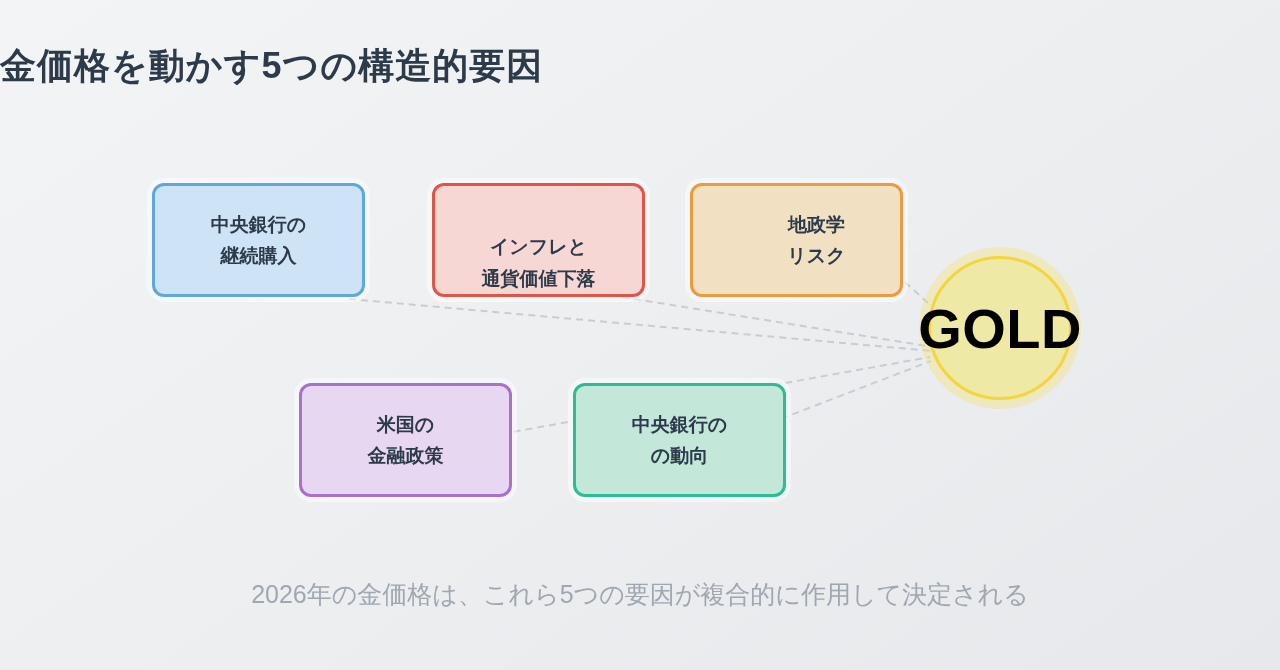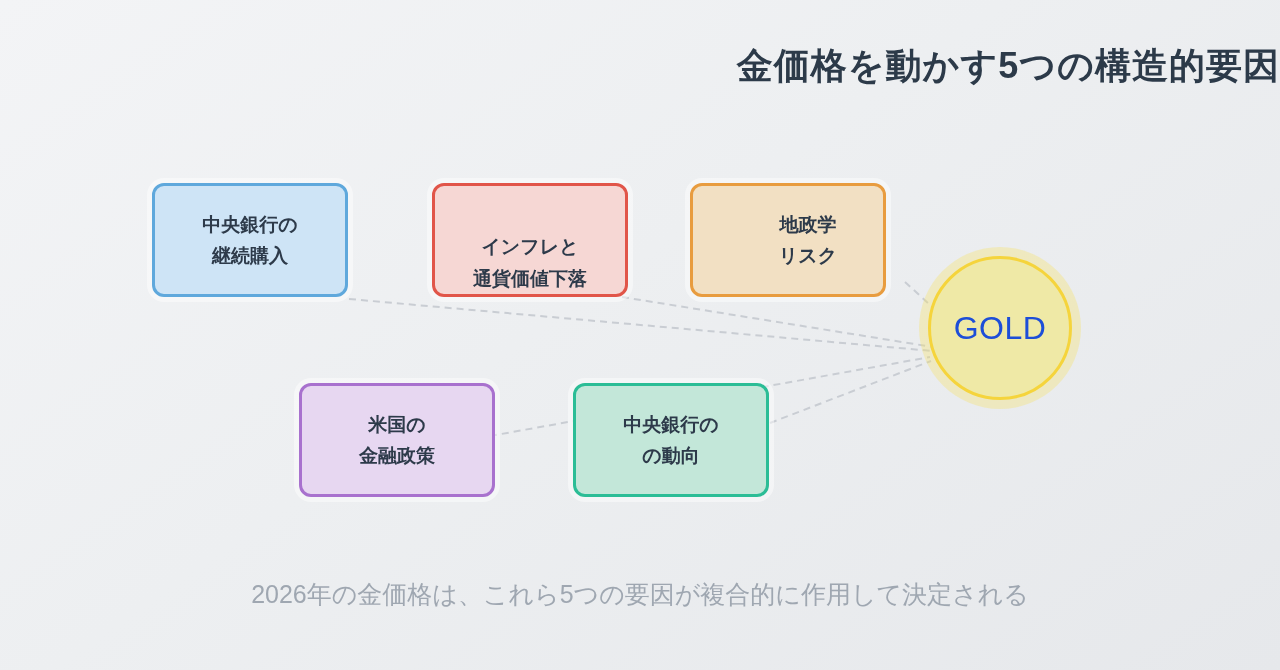--- a/index.html
+++ b/index.html
@@ -6,48 +6,48 @@
   html, body { width: 1280px; height: 670px; }
   body {
     font-family: "Liberation Sans", "DejaVu Sans", sans-serif;
     background: linear-gradient(145deg, #f3f4f6 0%, #edeff1 45%, #e6e8eb 100%);
     position: relative;
     overflow: hidden;
     color: #2d3a4a;
   }
   .title {
     position: absolute; top: 42px; left: 0; width: 100%;
-    text-align: right; font-size: 36px; font-weight: 700;
+    text-align: left; font-size: 36px; font-weight: 700;
     color: #2c3a49; letter-spacing: 1px; z-index: 2;
   }
   .connectors {
     position: absolute; left: 0; top: 0; width: 1280px; height: 670px; z-index: 1;
   }
   .factor {
-    position: absolute; z-index: 2; width: 196px; height: 114px;
+    position: absolute; z-index: 2; width: 213px; height: 114px;
     border: 3px solid #999; border-radius: 12px;
     display: flex; align-items: center; justify-content: center;
     box-shadow: 0 0 0 5px rgba(255,255,255,0.45);
   }
   .factor .label {
     font-size: 19px; font-weight: 700; text-align: center;
     white-space: pre-line; line-height: 1.65; color: #2d3a4a;
   }
   .f0 { left: 152px; top: 183px; }
   .f1 { left: 432px; top: 183px; align-items: flex-end; }
   .f2 { left: 690px; top: 183px; padding-left: 40px; }
   .f3 { left: 293px; top: 383px; margin-left: 6px; }
   .f4 { left: 573px; top: 383px; }
   .gold {
     position: absolute; z-index: 2; left: 928px; top: 256px;
     width: 144px; height: 144px; border: 3px solid #f5d43c; border-radius: 50%;
     display: flex; align-items: center; justify-content: center;
     box-shadow: 0 0 0 9px rgba(246,226,104,0.35);
   }
-  .gold .label { font-size: 32px; font-weight: 400; color: #1d4ed8; letter-spacing: 0.5px; }
+  .gold .label { font-size: 56px; font-weight: 700; color: #000000; letter-spacing: 0.5px; }
   .caption {
     position: absolute; top: 578px; left: 0; width: 100%;
     text-align: center; font-size: 25px; color: #9fa7b1; z-index: 2;
   }
 </style>
 </head>
 <body>
 
 <div class="title">金価格を動かす5つの構造的要因</div>
 

